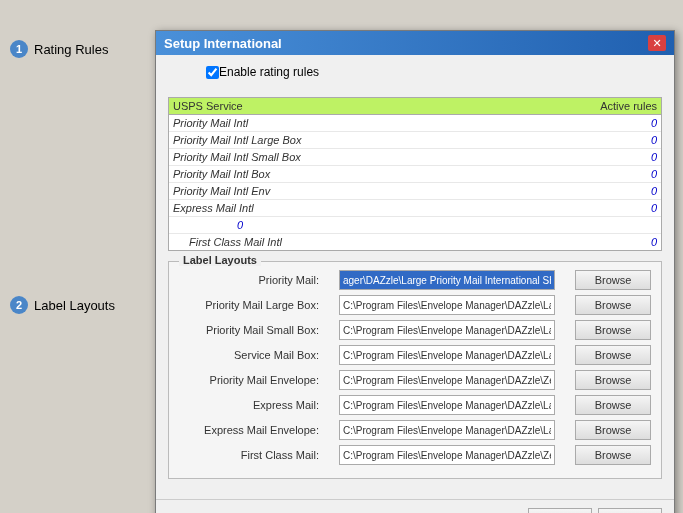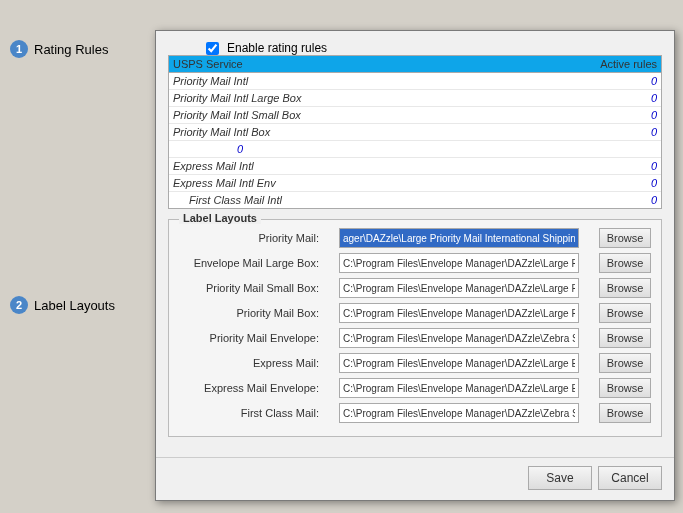--- a/index.html
+++ b/index.html
@@ -84,22 +84,22 @@
       flex: 1;
     }
 
     .section-rating {
       margin-bottom: 10px;
     }
 
     .checkbox-row {
       display: flex;
       align-items: center;
-      gap: 8px;
-      margin-bottom: 0;
+      gap: 0;
+      margin-bottom: 18px;
       padding-left: 38px;
     }
 
     .checkbox-row input[type="checkbox"] {
       cursor: pointer;
     }
 
     .rating-table-container {
       display: flex;
       gap: 10px;
@@ -116,21 +116,21 @@
     }
 
     .rating-table {
       flex: 1;
       border: 1px solid #aaa;
       background: white;
     }
 
     .table-header {
       display: flex;
-      background: #0ea5e9;
+      background: #bef264;
       border-bottom: 1px solid #aaa;
       padding: 2px 4px;
     }
 
     .table-header-usps {
       flex: 1;
       font-size: 11px;
       color: #333;
     }
 
@@ -211,21 +211,21 @@
       overflow: hidden;
       white-space: nowrap;
     }
 
     .layout-input.selected {
       background: #316ac5;
       color: white;
     }
 
     .browse-btn {
-      width: 52px;
+      width: 76px;
       height: 20px;
       background: linear-gradient(to bottom, #f5f5f5, #ddd);
       border: 1px solid #aaa;
       cursor: pointer;
       font-size: 11px;
       color: #333;
       flex-shrink: 0;
     }
 
     .dialog-footer {
@@ -255,20 +255,24 @@
     <span>Rating Rules</span>
   </div>
   <div style="height: 230px;"></div>
   <div class="sidebar-item">
     <span class="badge">2</span>
     <span>Label Layouts</span>
   </div>
 </div>
 
 <div class="dialog">
+  <div class="dialog-title-bar">
+    <span>Setup International</span>
+    <button class="title-bar-close">✕</button>
+  </div>
 
   <div class="dialog-content">
     <div class="section-rating">
       <div class="checkbox-row">
         <input type="checkbox" checked="" style="">
         <label>Enable rating rules</label>
       </div>
       <div class="rating-table-container">
         <div class="rating-table">
           <div class="table-header">
@@ -285,58 +289,58 @@
           </div>
           <div class="table-row">
             <span class="table-cell-service">Priority Mail Intl Small Box</span>
             <span class="table-cell-count">0</span>
           </div>
           <div class="table-row">
             <span class="table-cell-service">Priority Mail Intl Box</span>
             <span class="table-cell-count">0</span>
           </div>
           <div class="table-row">
+            <span class="table-cell-service">Priority Mail Intl Env</span>
             <span class="table-cell-count">0</span>
           </div>
           <div class="table-row">
             <span class="table-cell-service">Express Mail Intl</span>
             <span class="table-cell-count">0</span>
           </div>
           <div class="table-row">
-            <span class="table-cell-service">Express Mail Intl Env</span>
             <span class="table-cell-count">0</span>
           </div>
           <div class="table-row">
             <span class="table-cell-service">First Class Mail Intl</span>
             <span class="table-cell-count">0</span>
           </div>
         </div>
       </div>
     </div>
 
     <div class="section-label-layouts">
       <span class="section-legend">Label Layouts</span>
 
       <div class="layout-row">
         <span class="layout-label">Priority Mail:</span>
         <input class="layout-input selected" type="text" value="ager\DAZzle\Large Priority Mail International Shipping Label.lyt" style="">
         <button class="browse-btn">Browse</button>
       </div>
       <div class="layout-row">
-        <span class="layout-label">Envelope Mail Large Box:</span>
+        <span class="layout-label">Priority Mail Large Box:</span>
         <input class="layout-input" type="text" value="C:\Program Files\Envelope Manager\DAZzle\Large Priority Ma" style="">
         <button class="browse-btn">Browse</button>
       </div>
       <div class="layout-row">
         <span class="layout-label">Priority Mail Small Box:</span>
         <input class="layout-input" type="text" value="C:\Program Files\Envelope Manager\DAZzle\Large Priority Ma" style="">
         <button class="browse-btn">Browse</button>
       </div>
       <div class="layout-row">
-        <span class="layout-label">Priority Mail Box:</span>
+        <span class="layout-label">Service Mail Box:</span>
         <input class="layout-input" type="text" value="C:\Program Files\Envelope Manager\DAZzle\Large Priority Ma" style="">
         <button class="browse-btn">Browse</button>
       </div>
       <div class="layout-row">
         <span class="layout-label">Priority Mail Envelope:</span>
         <input class="layout-input" type="text" value="C:\Program Files\Envelope Manager\DAZzle\Zebra Small Prio" style="">
         <button class="browse-btn">Browse</button>
       </div>
       <div class="layout-row">
         <span class="layout-label">Express Mail:</span>

